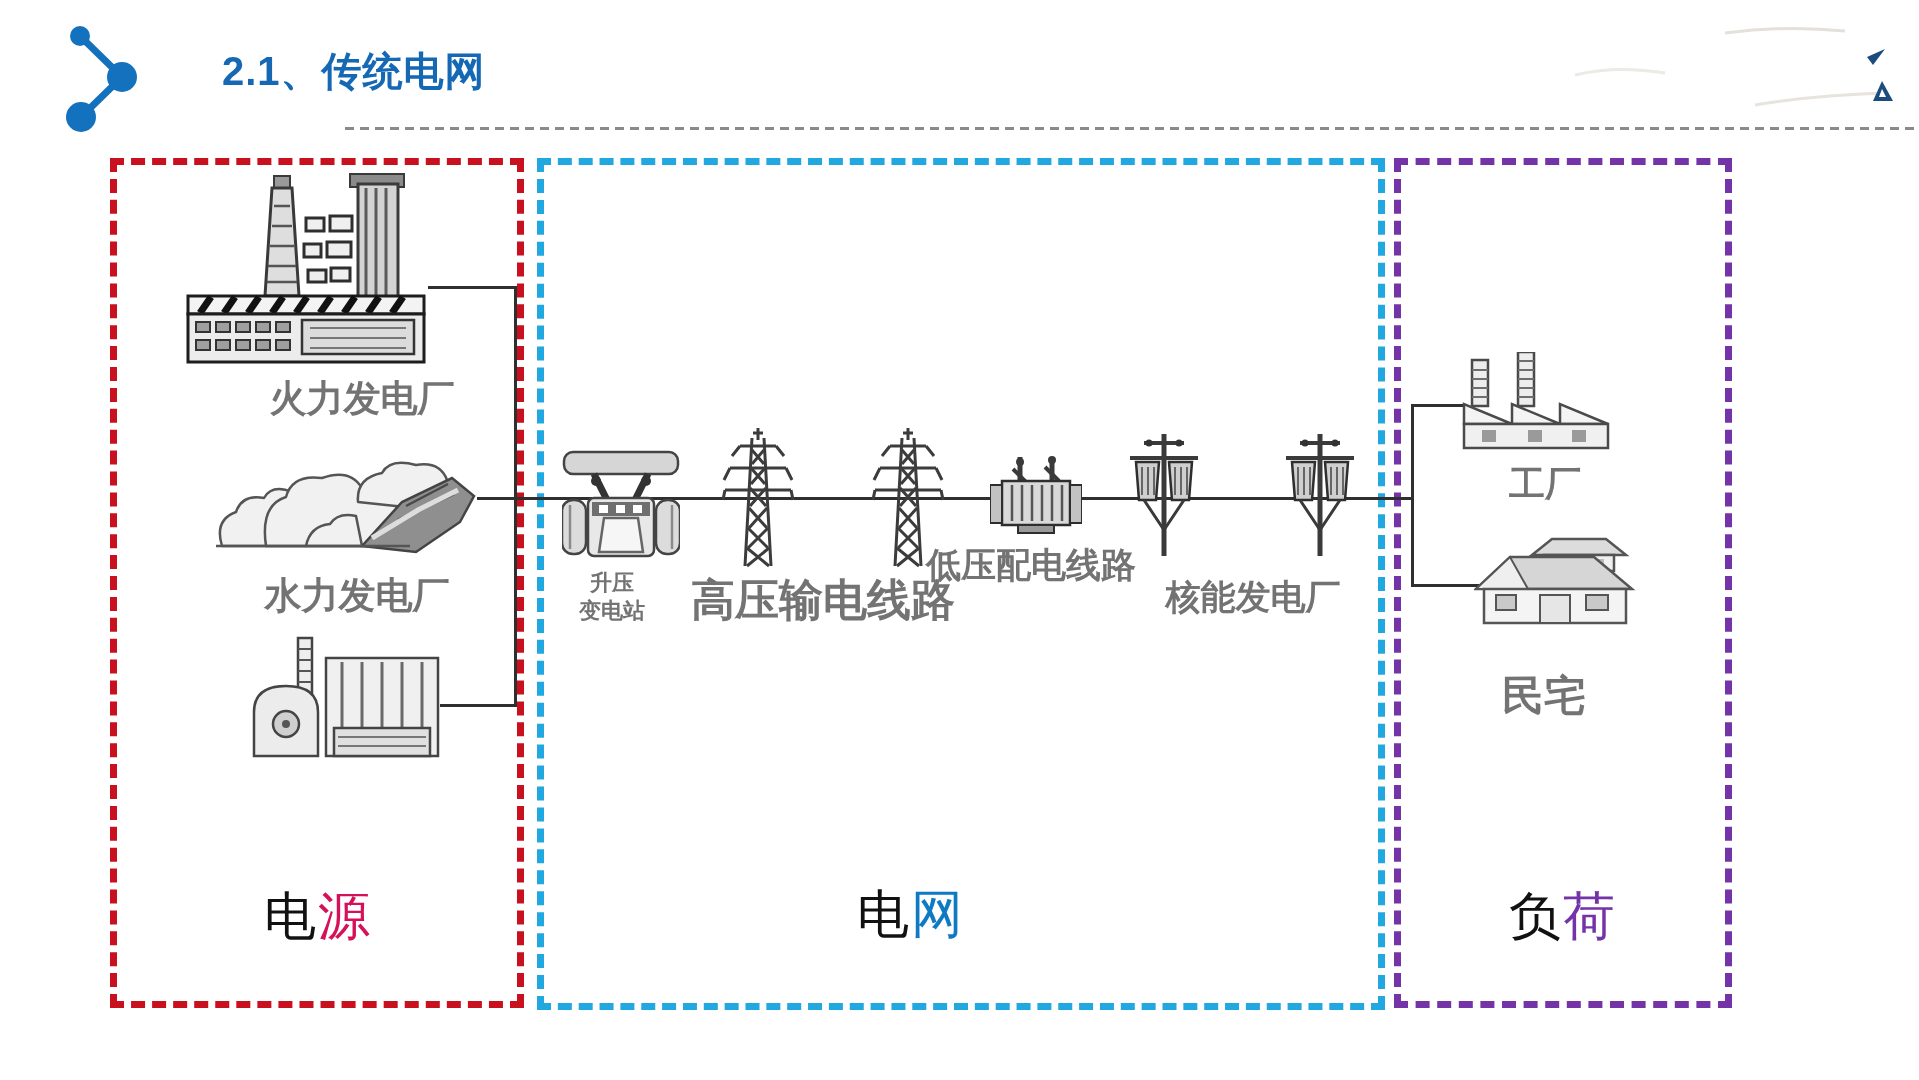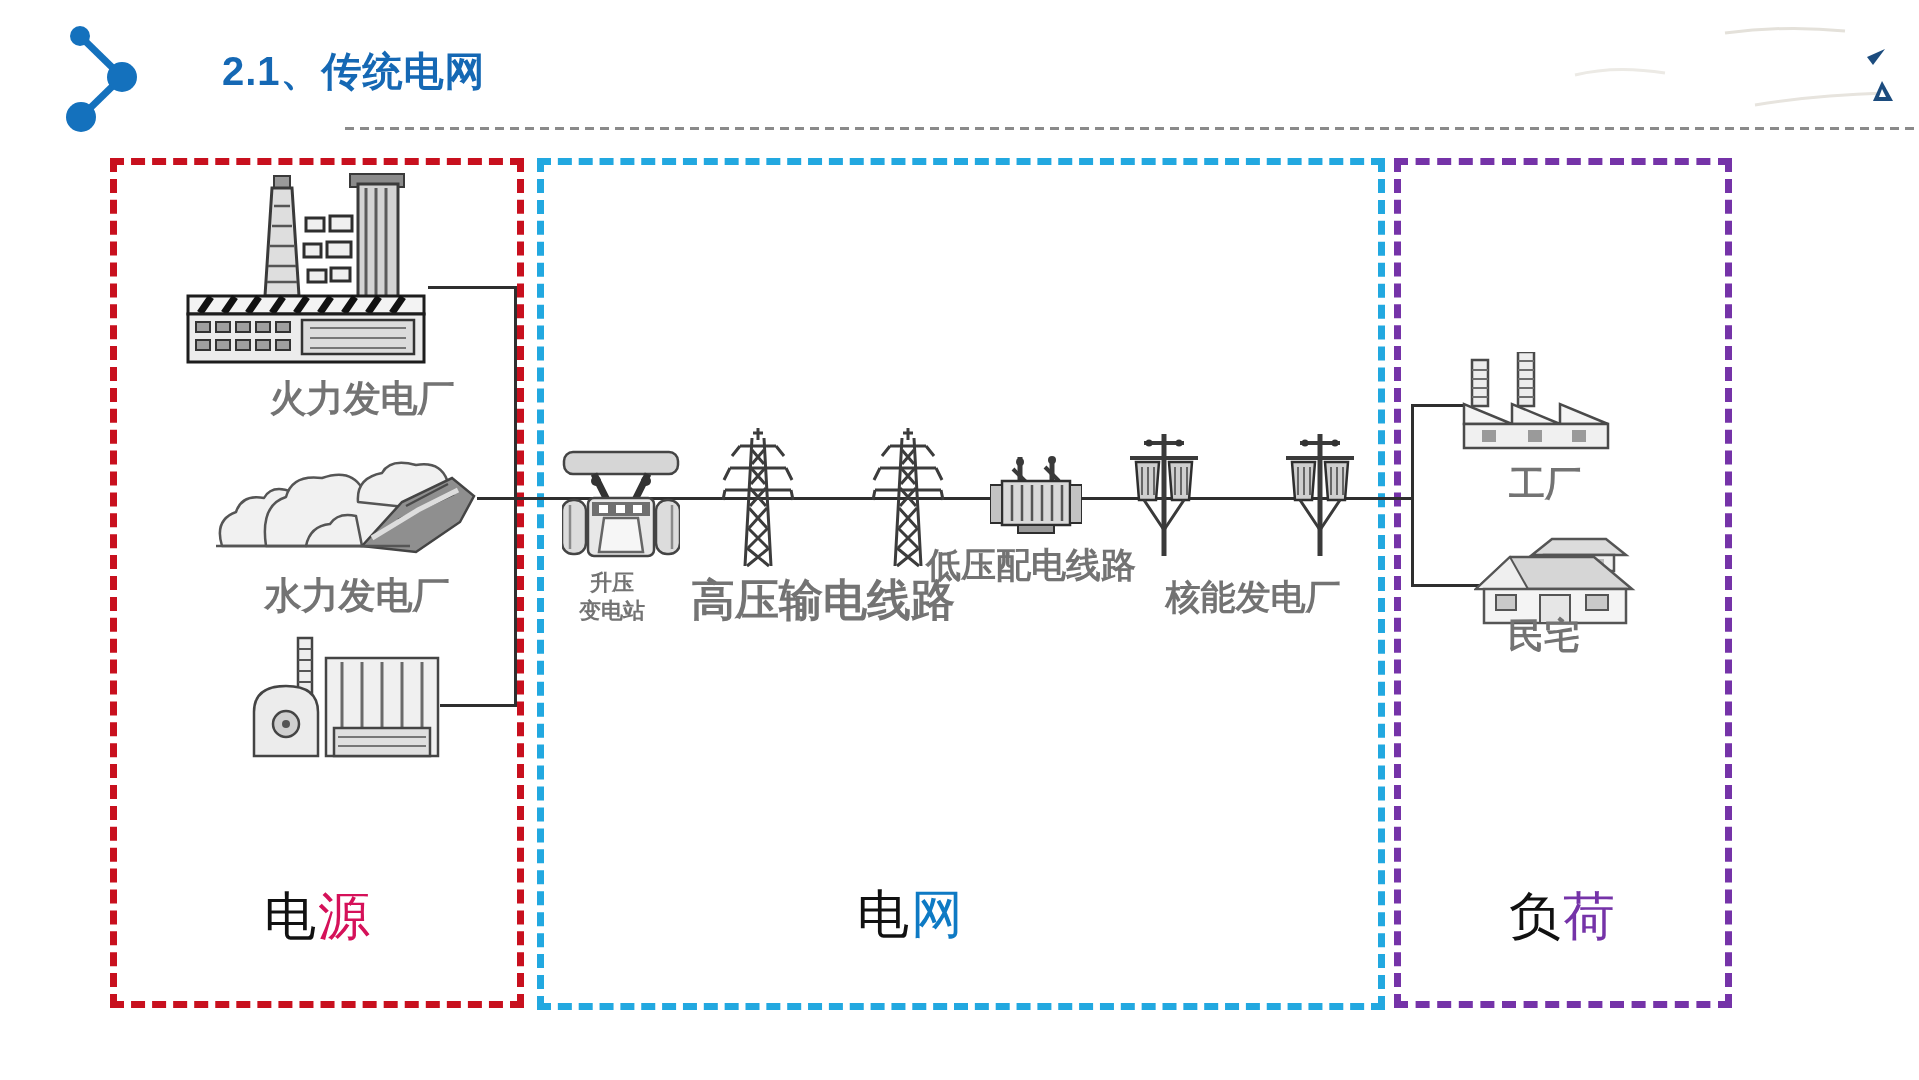--- a/index.html
+++ b/index.html
@@ -254,21 +254,21 @@
 
   <div class="lbl" style="left:612px;top:569px;font-size:22px;line-height:1.26">
     <div>升压</div>
     <div>变电站</div>
   </div>
   <div class="lbl" style="left:823px;top:571px;font-size:44px">高压输电线路</div>
   <div class="lbl" style="left:1031px;top:542px;font-size:35px">低压配电线路</div>
   <div class="lbl" style="left:1253px;top:574px;font-size:35px">核能发电厂</div>
 
   <div class="lbl" style="left:1545px;top:460px;font-size:36px">工厂</div>
-  <div class="lbl" style="left:1544px;top:612px;font-size:36px">民宅</div>
+  <div class="lbl" style="left:1544px;top:668px;font-size:42px">民宅</div>
 
   <div class="cap" style="left:318px;top:882px">
     <span>电</span><span style="color: rgb(213, 17, 89);">源</span>
   </div>
   <div class="cap" style="left:911px;top:880px">
     <span>电</span><span style="color: rgb(14, 122, 196);">网</span>
   </div>
   <div class="cap" style="left:1563px;top:882px">
     <span>负</span><span style="color: rgb(117, 51, 168);">荷</span>
   </div>

